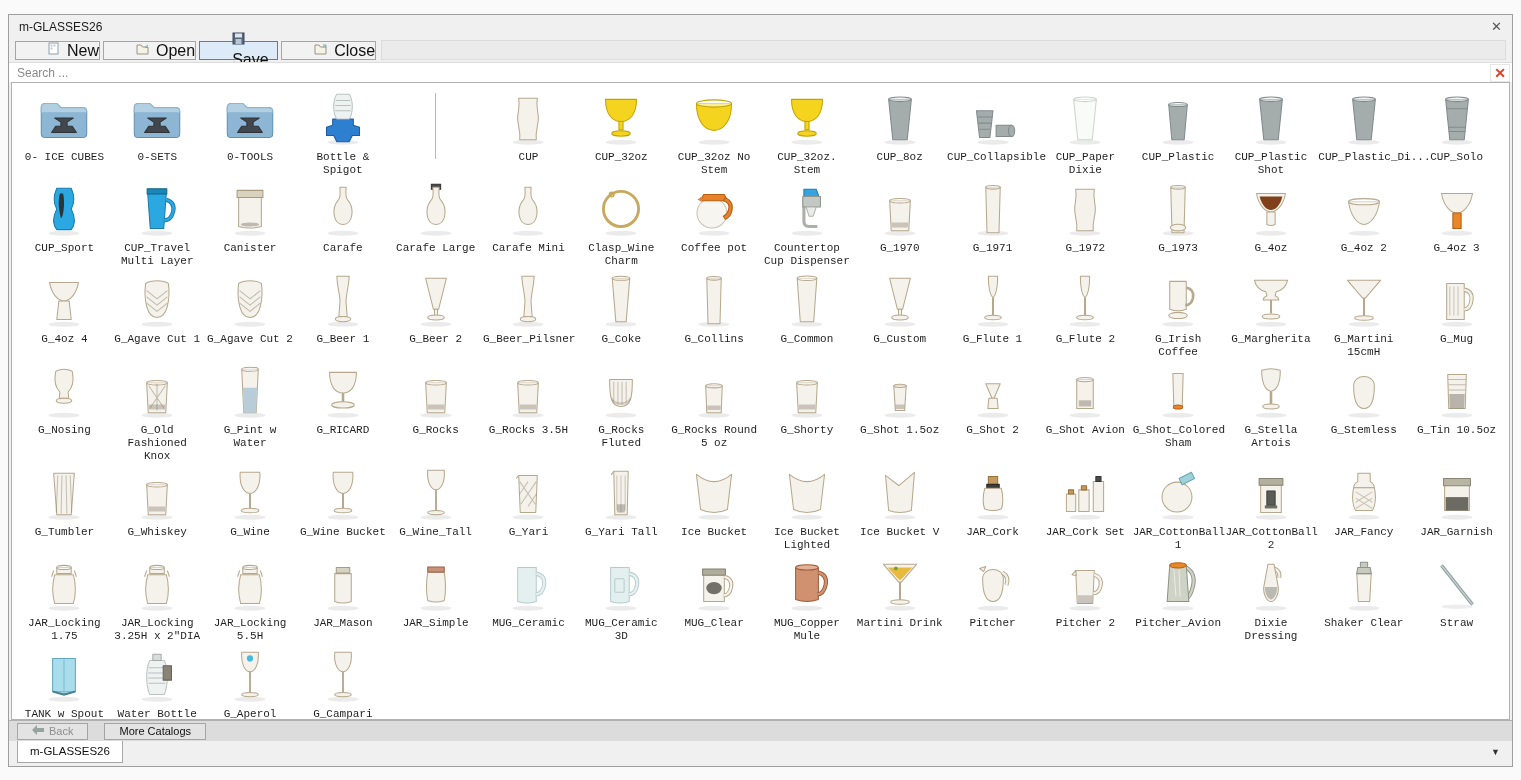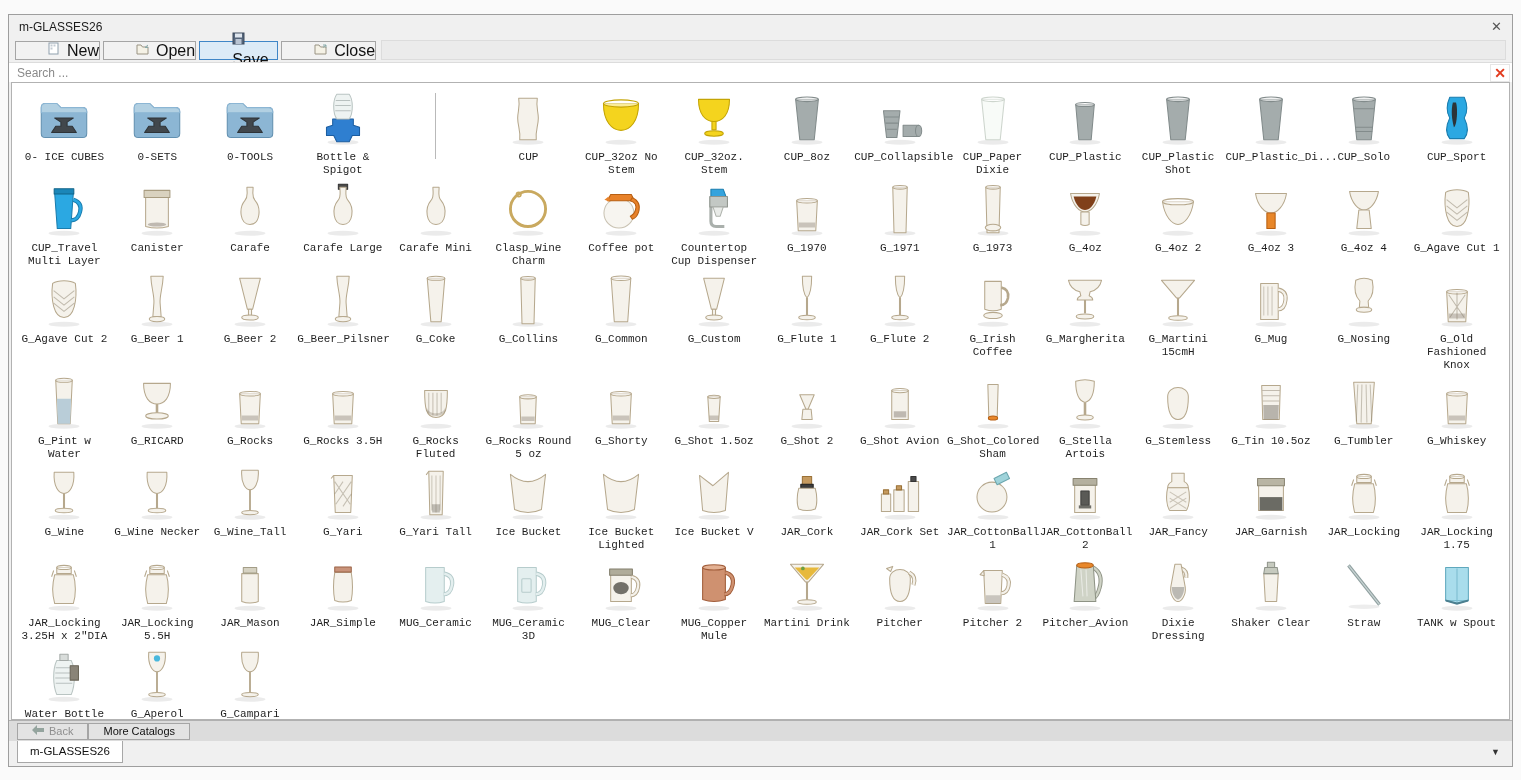--- a/index.html
+++ b/index.html
@@ -24,21 +24,21 @@
     color:#e23b1e; font-weight:bold; font-size:14px; border:1px solid #e6e6e6; margin-right:2px; }
   .content { flex:1; background:#fff; border:1px solid #b2b2b2; margin:0 2px; overflow:hidden; }
   .grid { display:grid; grid-template-columns:repeat(16, 1fr); padding:5px 6px 0 6px;font-family:Liberation Mono, monospace; }
   .cell { min-height:91px; display:flex; flex-direction:column; align-items:center; cursor:default; }
   .thumb { height:62px; display:flex; align-items:flex-end; justify-content:center; }
   .thumb svg { display:block; }
   .lbl { font-size:11px; line-height:13px; text-align:center; max-width:91px; color:#1f1f1f; margin-top:1px; }
   .vdivider { min-height:91px; display:flex; align-items:center; justify-content:center; }
   .vdivider span { width:1px; height:66px; background:#b9b9b9; margin-bottom:16px; display:block; }
   .strip { height:21px; background:#dcdcdc; border-top:1px solid #b0b0b0; display:flex;
-    align-items:center; padding-left:8px; gap:0; flex:0 0 auto; }
+    align-items:center; padding-left:8px; gap:16px; flex:0 0 auto; }
   .sbtn { height:17px; display:flex; align-items:center; justify-content:center; gap:5px;
     background:#e3e3e3; border:1px solid #a5a5a5; font-size:11px; padding:0 14px; color:#111; }
   .sbtn.disabled { color:#8f8f8f; }
   .tabbar { height:25px; background:#f0f0f0; display:flex; align-items:flex-start; flex:0 0 auto; }
   .tab { margin-left:8px; background:#fff; border:1px solid #a7a7a7; border-top:none;
     padding:4px 12px 5px 12px; font-size:11.5px; color:#111; }
   .caret { margin-left:auto; margin-right:12px; margin-top:6px; font-size:9px; color:#333; }
 </style>
 </head>
 <body>
@@ -150,20 +150,31 @@
               <ellipse cx="30" cy="52.5" rx="15" ry="2.5" fill="rgba(0,0,0,0.08)"></ellipse>
               <path d="M21 10 H39 C37.5 18 40 23 40 29 C40 37 37 41 38 50 H22 C23 41 20 37 20 29 C20 23 22.5 18 21 10 Z" fill="#f5f2eb" stroke="#b6a88d" stroke-width="1" stroke-linejoin="round"></path>
             </svg>
           </div>
           <div class="lbl">CUP</div>
         </div>
         <div class="cell">
           <div class="thumb">
             <svg viewBox="0 0 60 60" width="62" height="62">
               <ellipse cx="30" cy="52.5" rx="15" ry="2.5" fill="rgba(0,0,0,0.08)"></ellipse>
+              <path d="M15 11 H45 C45 26 38 32.5 30 32.5 C22 32.5 15 26 15 11 Z" fill="#f4d41e" stroke="#c4a404" stroke-width="1" stroke-linejoin="round"></path>
+              <path d="M28 32.5 h4 v8 h-4 z" fill="#f4d41e" stroke="#c4a404" stroke-width="1" stroke-linejoin="round"></path>
+              <ellipse cx="30" cy="44" rx="9" ry="2.6" fill="#f4d41e" stroke="#c4a404"></ellipse>
+            </svg>
+          </div>
+          <div class="lbl">CUP_32oz</div>
+        </div>
+        <div class="cell">
+          <div class="thumb">
+            <svg viewBox="0 0 60 60" width="62" height="62">
+              <ellipse cx="30" cy="52.5" rx="15" ry="2.5" fill="rgba(0,0,0,0.08)"></ellipse>
               <path d="M13 15 H47 C47 32 39 41 30 41 C21 41 13 32 13 15 Z" fill="#f4d41e" stroke="#c4a404" stroke-width="1" stroke-linejoin="round"></path>
               <ellipse cx="30" cy="15" rx="17" ry="3.5" fill="rgba(255,255,255,0.55)" stroke="#c4a404"></ellipse>
             </svg>
           </div>
           <div class="lbl">CUP_32oz No Stem</div>
         </div>
         <div class="cell">
           <div class="thumb">
             <svg viewBox="0 0 60 60" width="62" height="62">
               <ellipse cx="30" cy="52.5" rx="15" ry="2.5" fill="rgba(0,0,0,0.08)"></ellipse>
@@ -360,20 +371,29 @@
               <path d="M23 8 H37 L35.8 52 H24.2 Z" fill="#f5f2eb" stroke="#b6a88d" stroke-width="1" stroke-linejoin="round"></path>
               <ellipse cx="30" cy="8" rx="7" ry="1.8" fill="rgba(255,255,255,0.5)" stroke="#b6a88d"></ellipse>
             </svg>
           </div>
           <div class="lbl">G_1971</div>
         </div>
         <div class="cell">
           <div class="thumb">
             <svg viewBox="0 0 60 60" width="62" height="62">
               <ellipse cx="30" cy="52.5" rx="15" ry="2.5" fill="rgba(0,0,0,0.08)"></ellipse>
+              <path d="M21 10 H39 C37.5 18 40 23 40 29 C40 37 37 41 38 50 H22 C23 41 20 37 20 29 C20 23 22.5 18 21 10 Z" fill="#f5f2eb" stroke="#b6a88d" stroke-width="1" stroke-linejoin="round"></path>
+            </svg>
+          </div>
+          <div class="lbl">G_1972</div>
+        </div>
+        <div class="cell">
+          <div class="thumb">
+            <svg viewBox="0 0 60 60" width="62" height="62">
+              <ellipse cx="30" cy="52.5" rx="15" ry="2.5" fill="rgba(0,0,0,0.08)"></ellipse>
               <path d="M23 8 H37 L35.8 52 H24.2 Z" fill="#f5f2eb" stroke="#b6a88d" stroke-width="1" stroke-linejoin="round"></path>
               <ellipse cx="30" cy="8" rx="7" ry="1.8" fill="rgba(255,255,255,0.5)" stroke="#b6a88d"></ellipse>
               <ellipse cx="30" cy="47" rx="7.5" ry="3.2" fill="#f5f2eb" stroke="#b6a88d"></ellipse>
             </svg>
           </div>
           <div class="lbl">G_1973</div>
         </div>
         <div class="cell">
           <div class="thumb">
             <svg viewBox="0 0 60 60" width="62" height="62">
@@ -780,21 +800,21 @@
         </div>
         <div class="cell">
           <div class="thumb">
             <svg viewBox="0 0 60 60" width="62" height="62">
               <ellipse cx="30" cy="52.5" rx="15" ry="2.5" fill="rgba(0,0,0,0.08)"></ellipse>
               <path d="M20.5 9 C19.5 23 25 29.5 30 29.5 C35 29.5 40.5 23 39.5 9 Z" fill="#f5f2eb" stroke="#b6a88d" stroke-width="1" stroke-linejoin="round"></path>
               <path d="M30 29.5 V44" fill="none" stroke="#b6a88d" stroke-width="2"></path>
               <ellipse cx="30" cy="46" rx="8.5" ry="2.2" fill="#f5f2eb" stroke="#b6a88d"></ellipse>
             </svg>
           </div>
-          <div class="lbl">G_Wine Necker</div>
+          <div class="lbl">G_Wine Bucket</div>
         </div>
         <div class="cell">
           <div class="thumb">
             <svg viewBox="0 0 60 60" width="62" height="62">
               <ellipse cx="30" cy="52.5" rx="15" ry="2.5" fill="rgba(0,0,0,0.08)"></ellipse>
               <path d="M22 7 C21 20 26 26 30 26 C34 26 39 20 38 7 Z" fill="#f5f2eb" stroke="#b6a88d" stroke-width="1" stroke-linejoin="round"></path>
               <path d="M30 26 V46" fill="none" stroke="#b6a88d" stroke-width="1.8"></path>
               <ellipse cx="30" cy="48" rx="8" ry="2" fill="#f5f2eb" stroke="#b6a88d"></ellipse>
             </svg>
           </div>
@@ -911,32 +931,20 @@
         <div class="cell">
           <div class="thumb">
             <svg viewBox="0 0 60 60" width="62" height="62">
               <ellipse cx="30" cy="52.5" rx="15" ry="2.5" fill="rgba(0,0,0,0.08)"></ellipse>
               <path d="M18 21 H42 V46 H18 Z" fill="#f5f2eb" stroke="#b6a88d" stroke-width="1" stroke-linejoin="round"></path>
               <path d="M17 15 h26 v7 h-26 z" fill="#b9b5a4" stroke="#8b8674" stroke-width="1" stroke-linejoin="round"></path>
               <path d="M19 33 h22 v13 h-22 z" fill="#6b6b64" stroke="none" stroke-width="1" stroke-linejoin="round"></path>
             </svg>
           </div>
           <div class="lbl">JAR_Garnish</div>
-        </div>
-        <div class="cell">
-          <div class="thumb">
-            <svg viewBox="0 0 60 60" width="62" height="62">
-              <ellipse cx="30" cy="52.5" rx="15" ry="2.5" fill="rgba(0,0,0,0.08)"></ellipse>
-              <path d="M21 20 h18 q2 6 2 14 t-2 14 h-18 q-2 -8 -2 -14 t2 -14 z" fill="#f5f2eb" stroke="#b6a88d" stroke-width="1" stroke-linejoin="round"></path>
-              <path d="M23 13 h14 v6 h-14 z" fill="#f5f2eb" stroke="#b6a88d" stroke-width="1" stroke-linejoin="round"></path>
-              <path d="M20 16 l-2 6 M40 16 l2 6" fill="none" stroke="#b6a88d" stroke-width="1"></path>
-              <ellipse cx="30" cy="13" rx="7" ry="2" fill="rgba(255,255,255,0.5)" stroke="#b6a88d"></ellipse>
-            </svg>
-          </div>
-          <div class="lbl">JAR_Locking</div>
         </div>
         <div class="cell">
           <div class="thumb">
             <svg viewBox="0 0 60 60" width="62" height="62">
               <ellipse cx="30" cy="52.5" rx="15" ry="2.5" fill="rgba(0,0,0,0.08)"></ellipse>
               <path d="M21 20 h18 q2 6 2 14 t-2 14 h-18 q-2 -8 -2 -14 t2 -14 z" fill="#f5f2eb" stroke="#b6a88d" stroke-width="1" stroke-linejoin="round"></path>
               <path d="M23 13 h14 v6 h-14 z" fill="#f5f2eb" stroke="#b6a88d" stroke-width="1" stroke-linejoin="round"></path>
               <path d="M20 16 l-2 6 M40 16 l2 6" fill="none" stroke="#b6a88d" stroke-width="1"></path>
               <ellipse cx="30" cy="13" rx="7" ry="2" fill="rgba(255,255,255,0.5)" stroke="#b6a88d"></ellipse>
             </svg>

